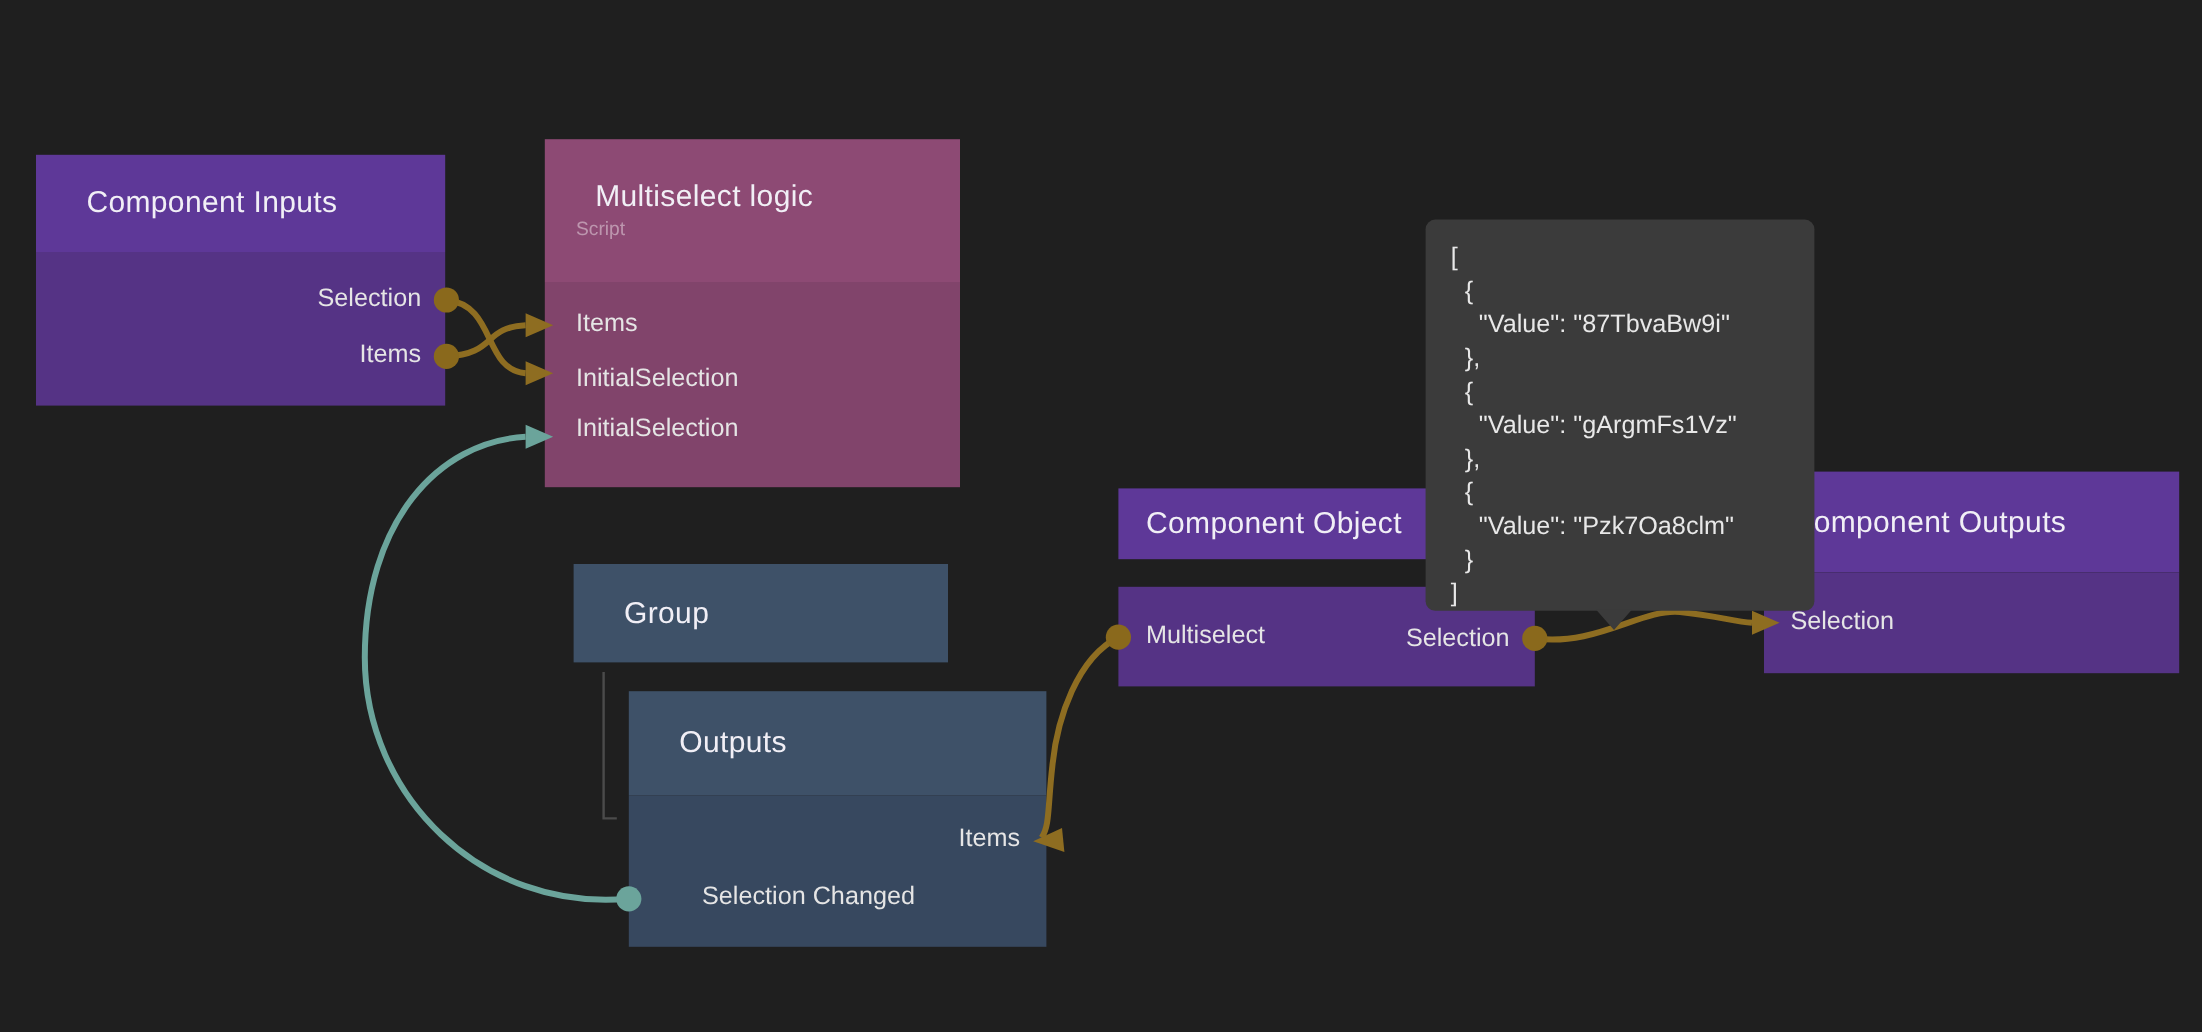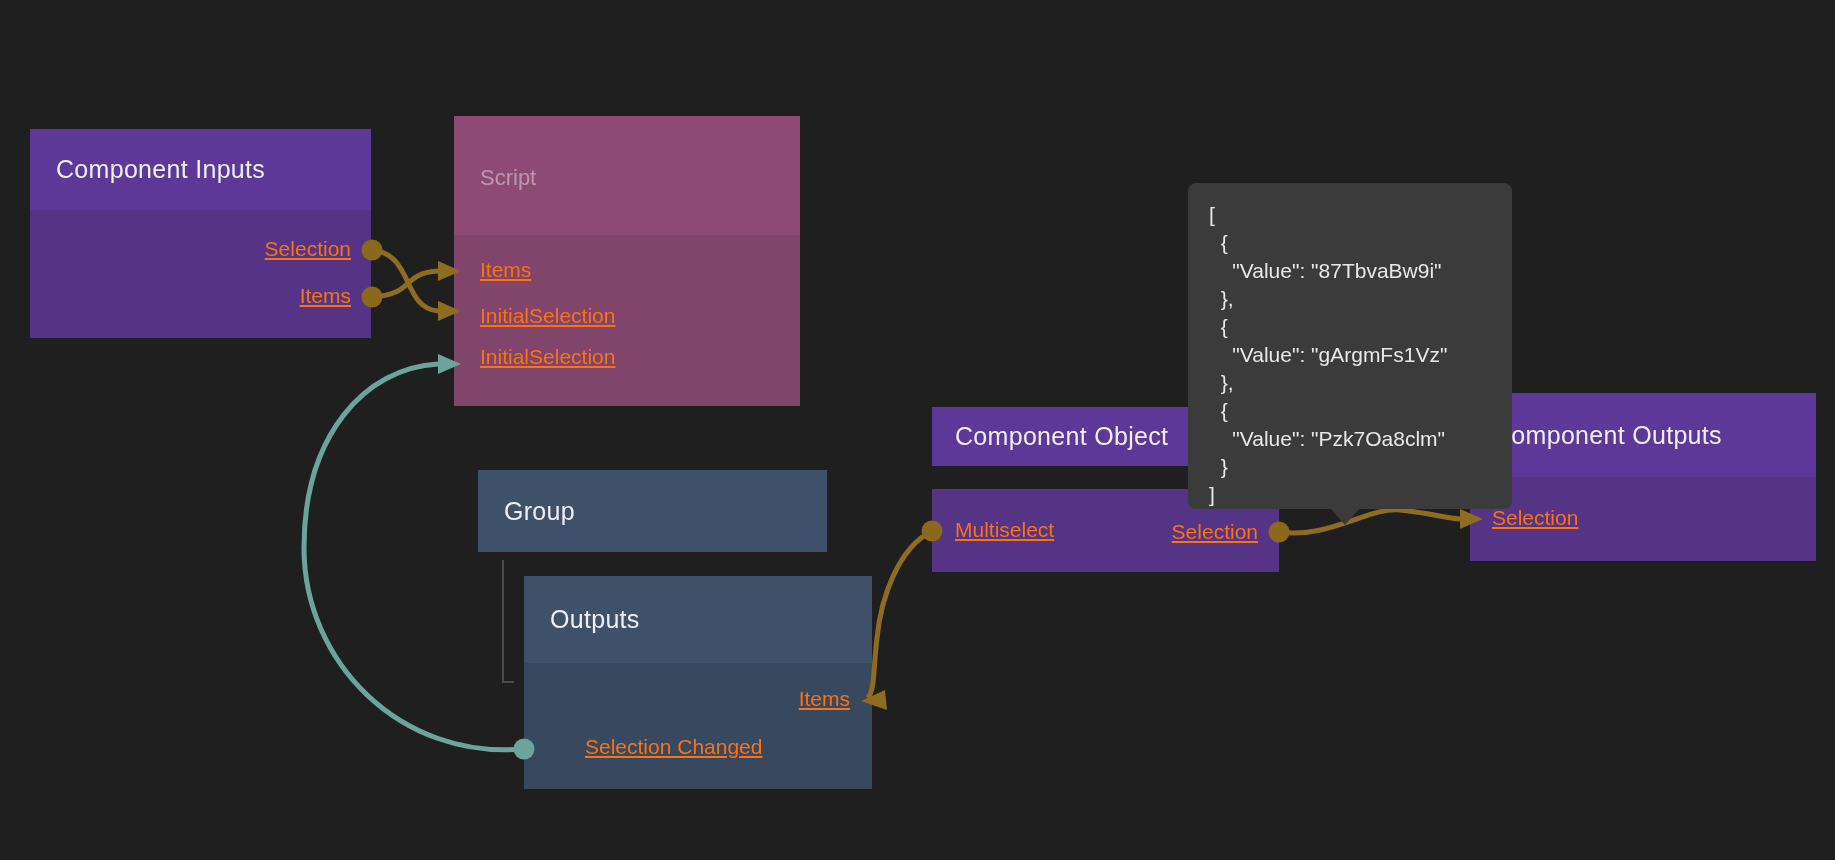--- a/index.html
+++ b/index.html
@@ -5,36 +5,36 @@
   html,body{margin:0;padding:0;}
   body{
     width:1835px;height:860px;position:relative;overflow:hidden;
     background:#1f1f1f;
     font-family:"Liberation Sans","DejaVu Sans",sans-serif;
     -webkit-font-smoothing:antialiased;
   }
   .node{position:absolute;color:#f1eff6;}
   .node .hd{position:absolute;left:0;top:0;right:0;display:flex;flex-direction:column;justify-content:center;}
   .node .bd{position:absolute;left:0;right:0;bottom:0;}
-  .ttl{font-size:25px;letter-spacing:.3px;padding-left:26px;white-space:nowrap;overflow:hidden;}
-  .sub{font-size:22px;padding-left:26px;color:rgba(255,255,255,.42);margin-top:4px;}
-  .port{position:absolute;font-size:21px;color:#f97316;white-space:nowrap;text-decoration:underline;}
+  .ttl{font-size:25px;letter-spacing:.3px;padding-left:42px;white-space:nowrap;overflow:hidden;}
+  .sub{font-size:16px;padding-left:26px;color:rgba(255,255,255,.42);margin-top:4px;}
+  .port{position:absolute;font-size:21px;color:#e5e5e5;white-space:nowrap;}
   .port.in{left:26px;}
   .port.outr{right:20px;text-align:right;}
 
   
   .n-ci{left:30px;top:129px;width:341px;height:209px;}
   .n-ci .hd{height:81px;background:#5e3898;}
   .n-ci .bd{top:81px;background:#553385;}
   
   .n-ms{left:454px;top:116px;width:346px;height:290px;}
   .n-ms .hd{height:119px;background:#8d4a74;}
   .n-ms .bd{top:119px;background:#81446b;}
   
-  .n-gr{left:478px;top:470px;width:349px;height:82px;background:#3e5168;}
+  .n-gr{left:478px;top:470px;width:312px;height:82px;background:#3e5168;}
   .n-gr .ttl{line-height:82px;}
   
   .n-rp{left:524px;top:576px;width:348px;height:213px;}
   .n-rp .hd{height:87px;background:#3e5168;}
   .n-rp .bd{top:87px;background:#37485f;}
   
   .n-co{left:932px;top:407px;width:347px;height:165px;}
   .n-co .hd{height:59px;background:#5e3898;}
   .n-co .bd{top:82px;background:#553385;}
   .n-co .ttl{padding-left:23px;}
@@ -67,20 +67,21 @@
   <div class="hd">
     <div class="ttl">Component Inputs</div>
   </div>
   <div class="bd"></div>
   <div class="port outr" style="top:108px;">Selection</div>
   <div class="port outr" style="top:155px;">Items</div>
 </div>
 
 <div class="node n-ms">
   <div class="hd">
+    <div class="ttl">Multiselect logic</div>
     <div class="sub">Script</div>
   </div>
   <div class="bd"></div>
   <div class="port in" style="top:142px;">Items</div>
   <div class="port in" style="top:188px;">InitialSelection</div>
   <div class="port in" style="top:229px;">InitialSelection</div>
 </div>
 
 <div class="node n-gr">
   <div class="ttl">Group</div>

